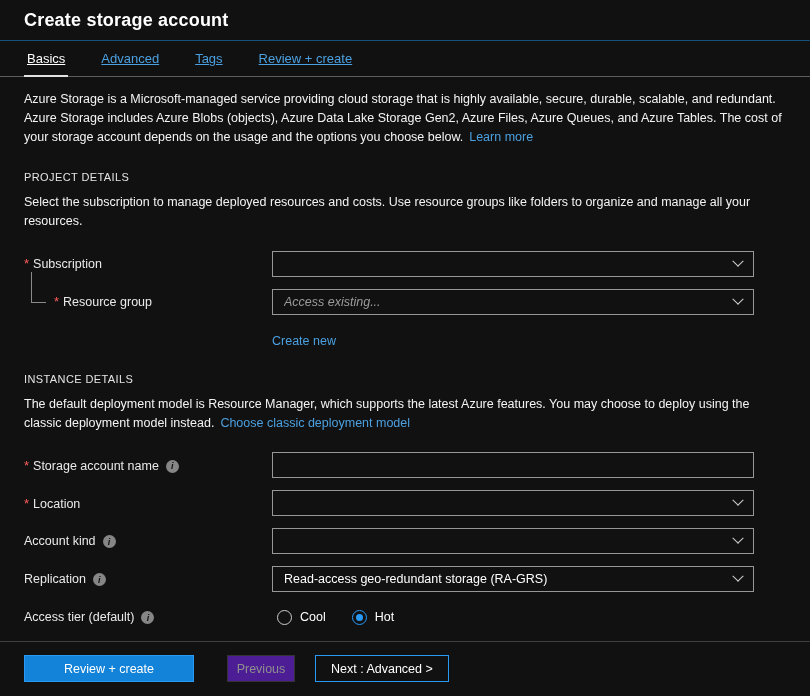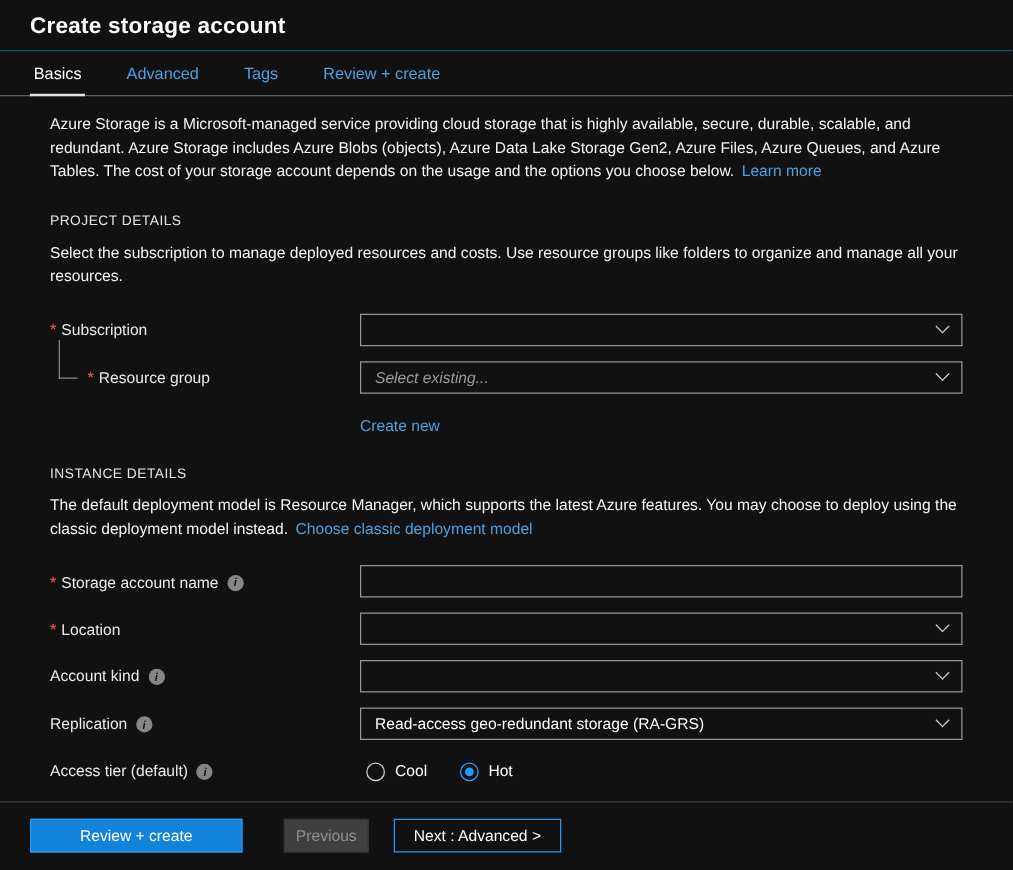--- a/index.html
+++ b/index.html
@@ -13,25 +13,25 @@
     overflow: hidden;
   }
   button, input { font-family: inherit; font-size: inherit; }
 
   
   .header { padding: 10px 24px 9px; border-bottom: 1px solid #15517a; }
   .header h1 { font-size: 18px; font-weight: 700; color: #ffffff; letter-spacing: .2px; }
 
   
   .tabbar { display: flex; gap: 30px; padding: 0 24px; border-bottom: 1px solid #5c5c5c; }
-  .tab { padding: 10px 3px 9px; font-size: 13px; color: #4ba0e0; cursor: pointer; margin-bottom: -1px; }
+  .tab { padding: 10px 3px 9px; font-size: 13px; color: #4ba0e0; cursor: pointer; margin-bottom: -1px; text-decoration: underline; }
   .tab.active { color: #ffffff; border-bottom: 2px solid #e2e2e2; }
 
   
-  .content { padding: 0 40px; }
+  .content { padding: 0 24px; }
   .para { margin-top: 13px; line-height: 1.5; max-width: 766px; color: #f4f4f4; }
   .link { color: #4ba0e0; text-decoration: none; cursor: pointer; }
   .link.inline { margin-left: 6px; }
   .section-heading { margin-top: 25px; font-size: 11px; letter-spacing: .4px; color: #e4e4e4; }
   .section-desc { margin-top: 10px; line-height: 1.5; max-width: 766px; color: #f4f4f4; }
 
   
   .form-row { display: flex; align-items: center; margin-top: 12px; min-height: 26px; position: relative; }
   .form-row.first { margin-top: 20px; }
   .label-col { width: 248px; display: flex; align-items: flex-end; color: #eaeaea; }
@@ -91,21 +91,21 @@
     padding: 13px 24px 14px;
     display: flex; align-items: center;
     background: #111111;
   }
   .btn { height: 27px; cursor: pointer; }
   .btn-primary {
     width: 170px; background: #1283d8; border: 1px solid #2899f5; color: #ffffff;
   }
   .btn-secondary {
     width: 68px; margin-left: 33px;
-    background: #404040; border: 1px solid #333333; color: #8f8f8f;
+    background: #4c1d95; border: 1px solid #333333; color: #8f8f8f;
   }
   .btn-outline {
     margin-left: 20px; padding: 0 15px;
     background: transparent; border: 1px solid #2899f5; color: #ffffff;
   }
 </style>
 </head>
 <body>
 
 <div class="header">
@@ -141,21 +141,21 @@
   </div>
 
   <div class="form-row">
     <span class="connector"></span>
     <div class="label-col indented">
       <span class="req"></span>
       <span>Resource group</span>
     </div>
     <div class="control-col">
       <div class="dropdown">
-        <span class="value placeholder">Select existing...</span>
+        <span class="value placeholder">Access existing...</span>
         <span class="chevron"></span>
       </div>
     </div>
   </div>
   <div class="create-new-row">
     <a class="link">Create new</a>
   </div>
 
   <div class="section-heading">INSTANCE DETAILS</div>
 

